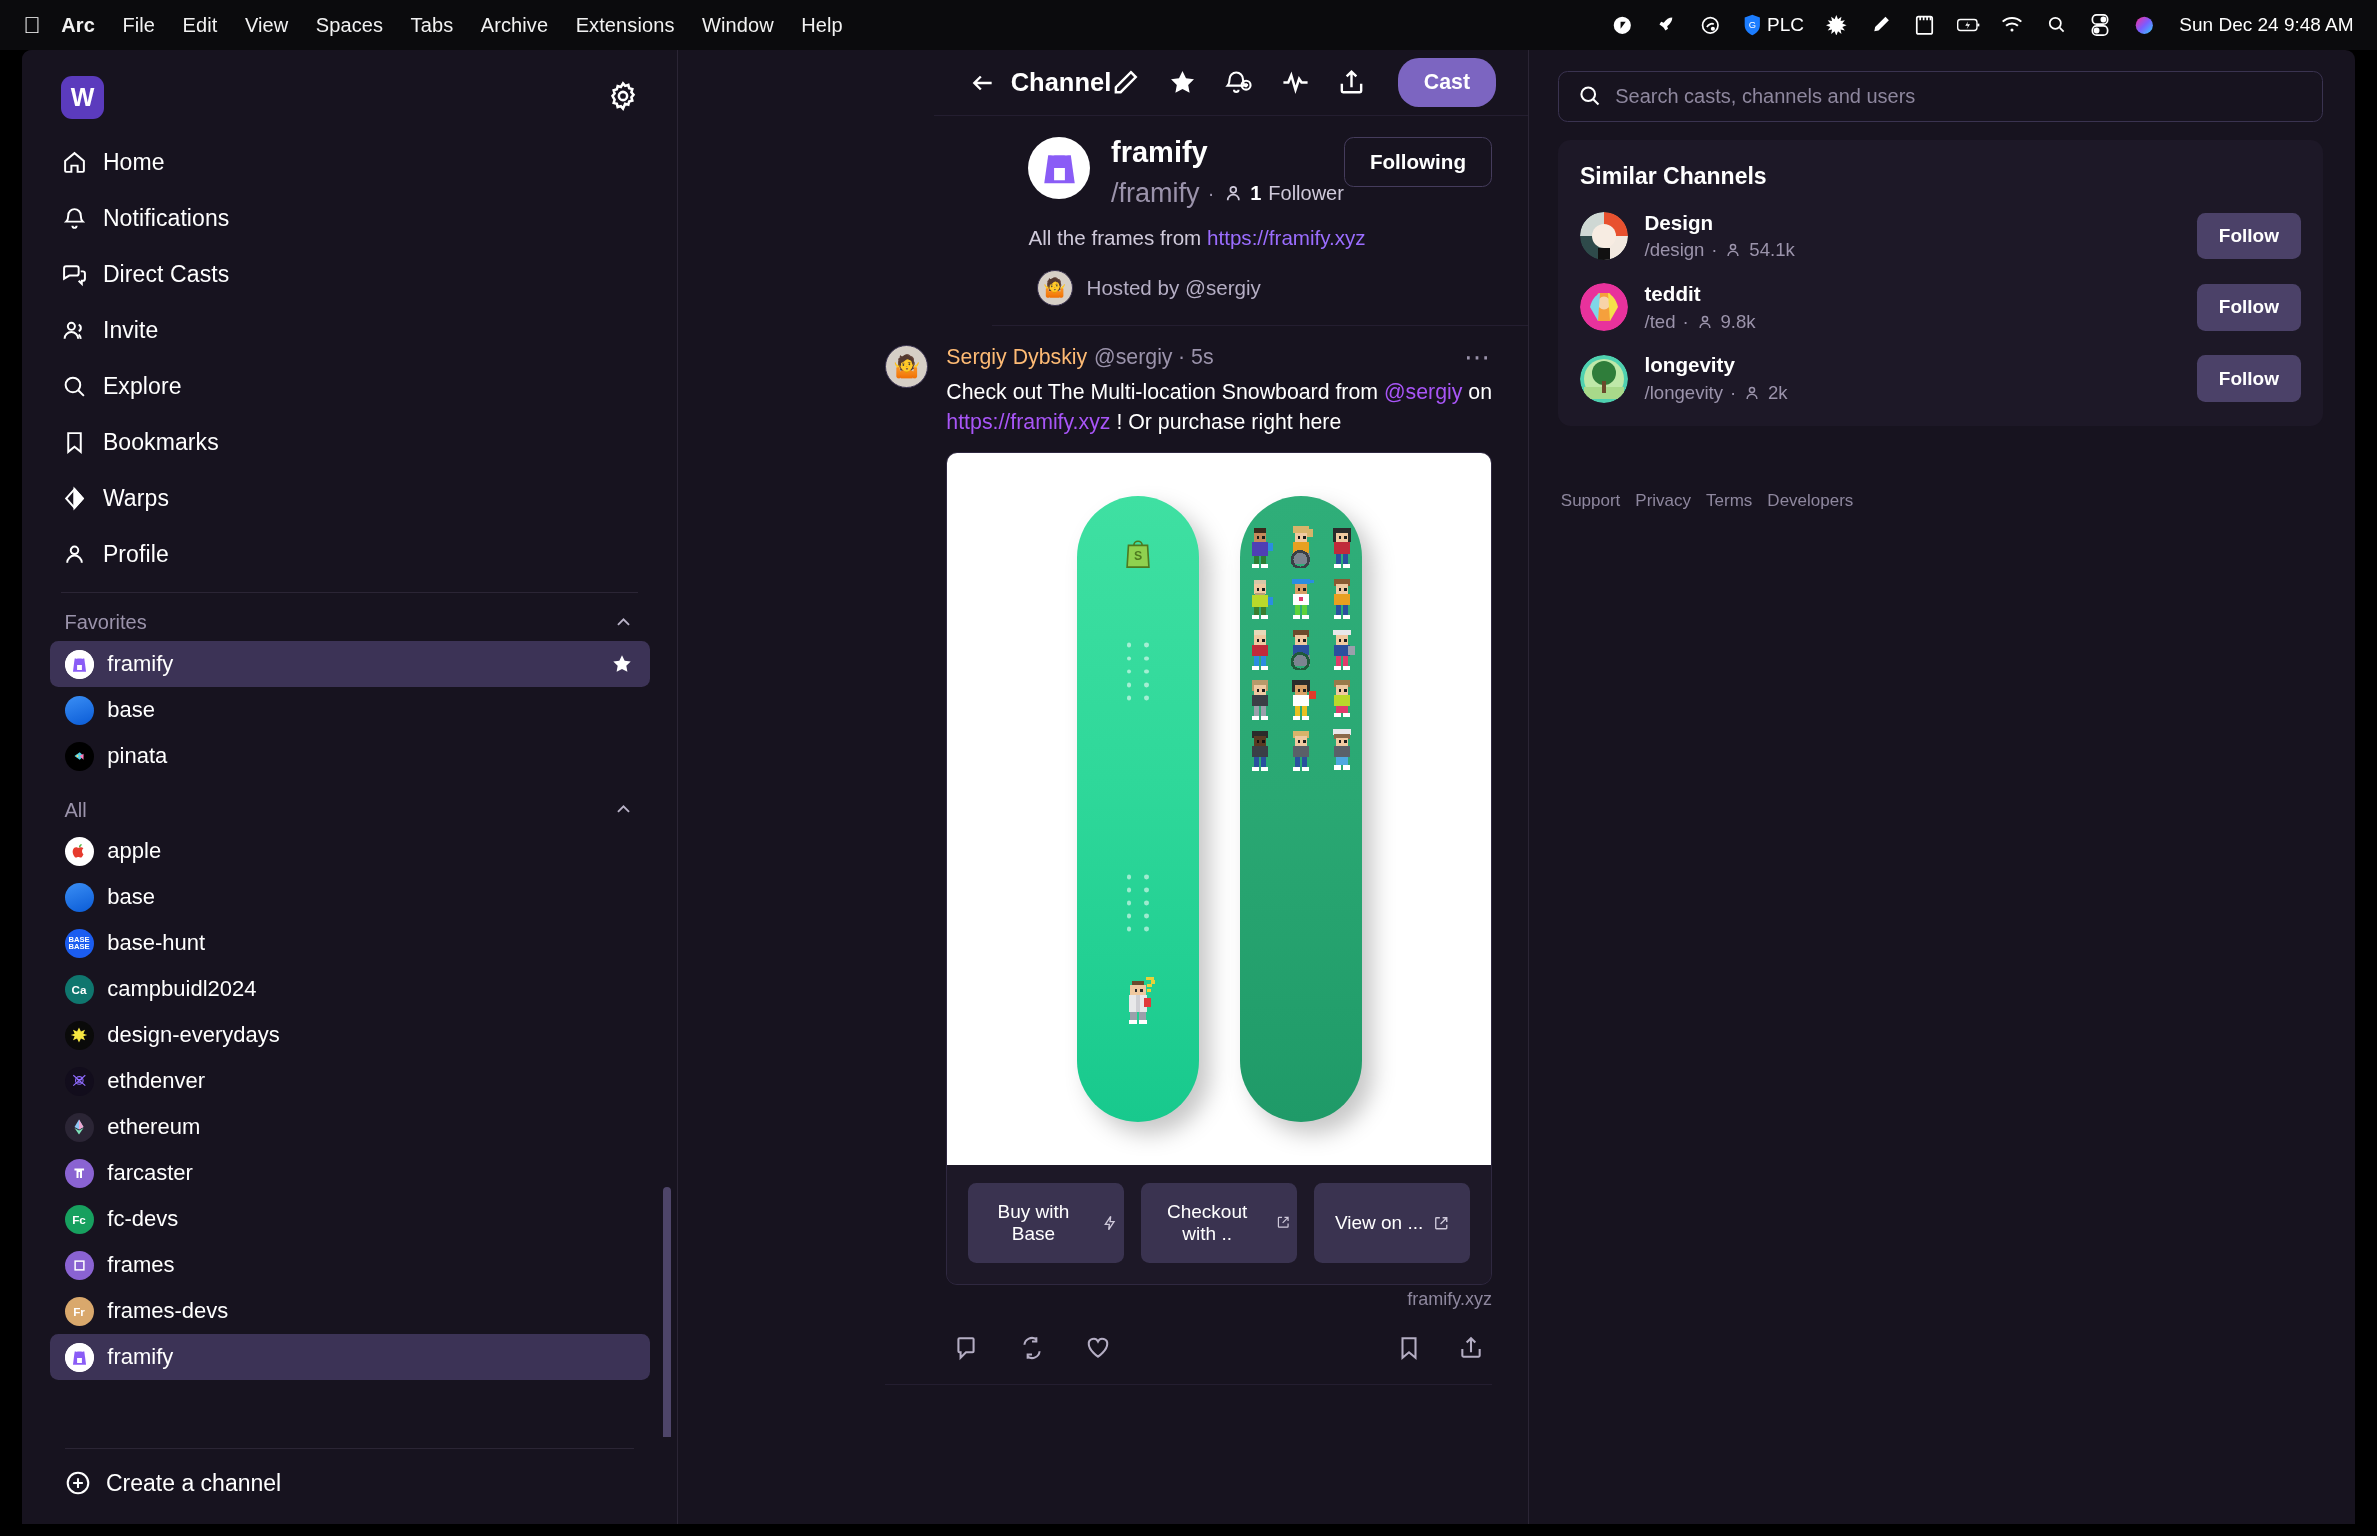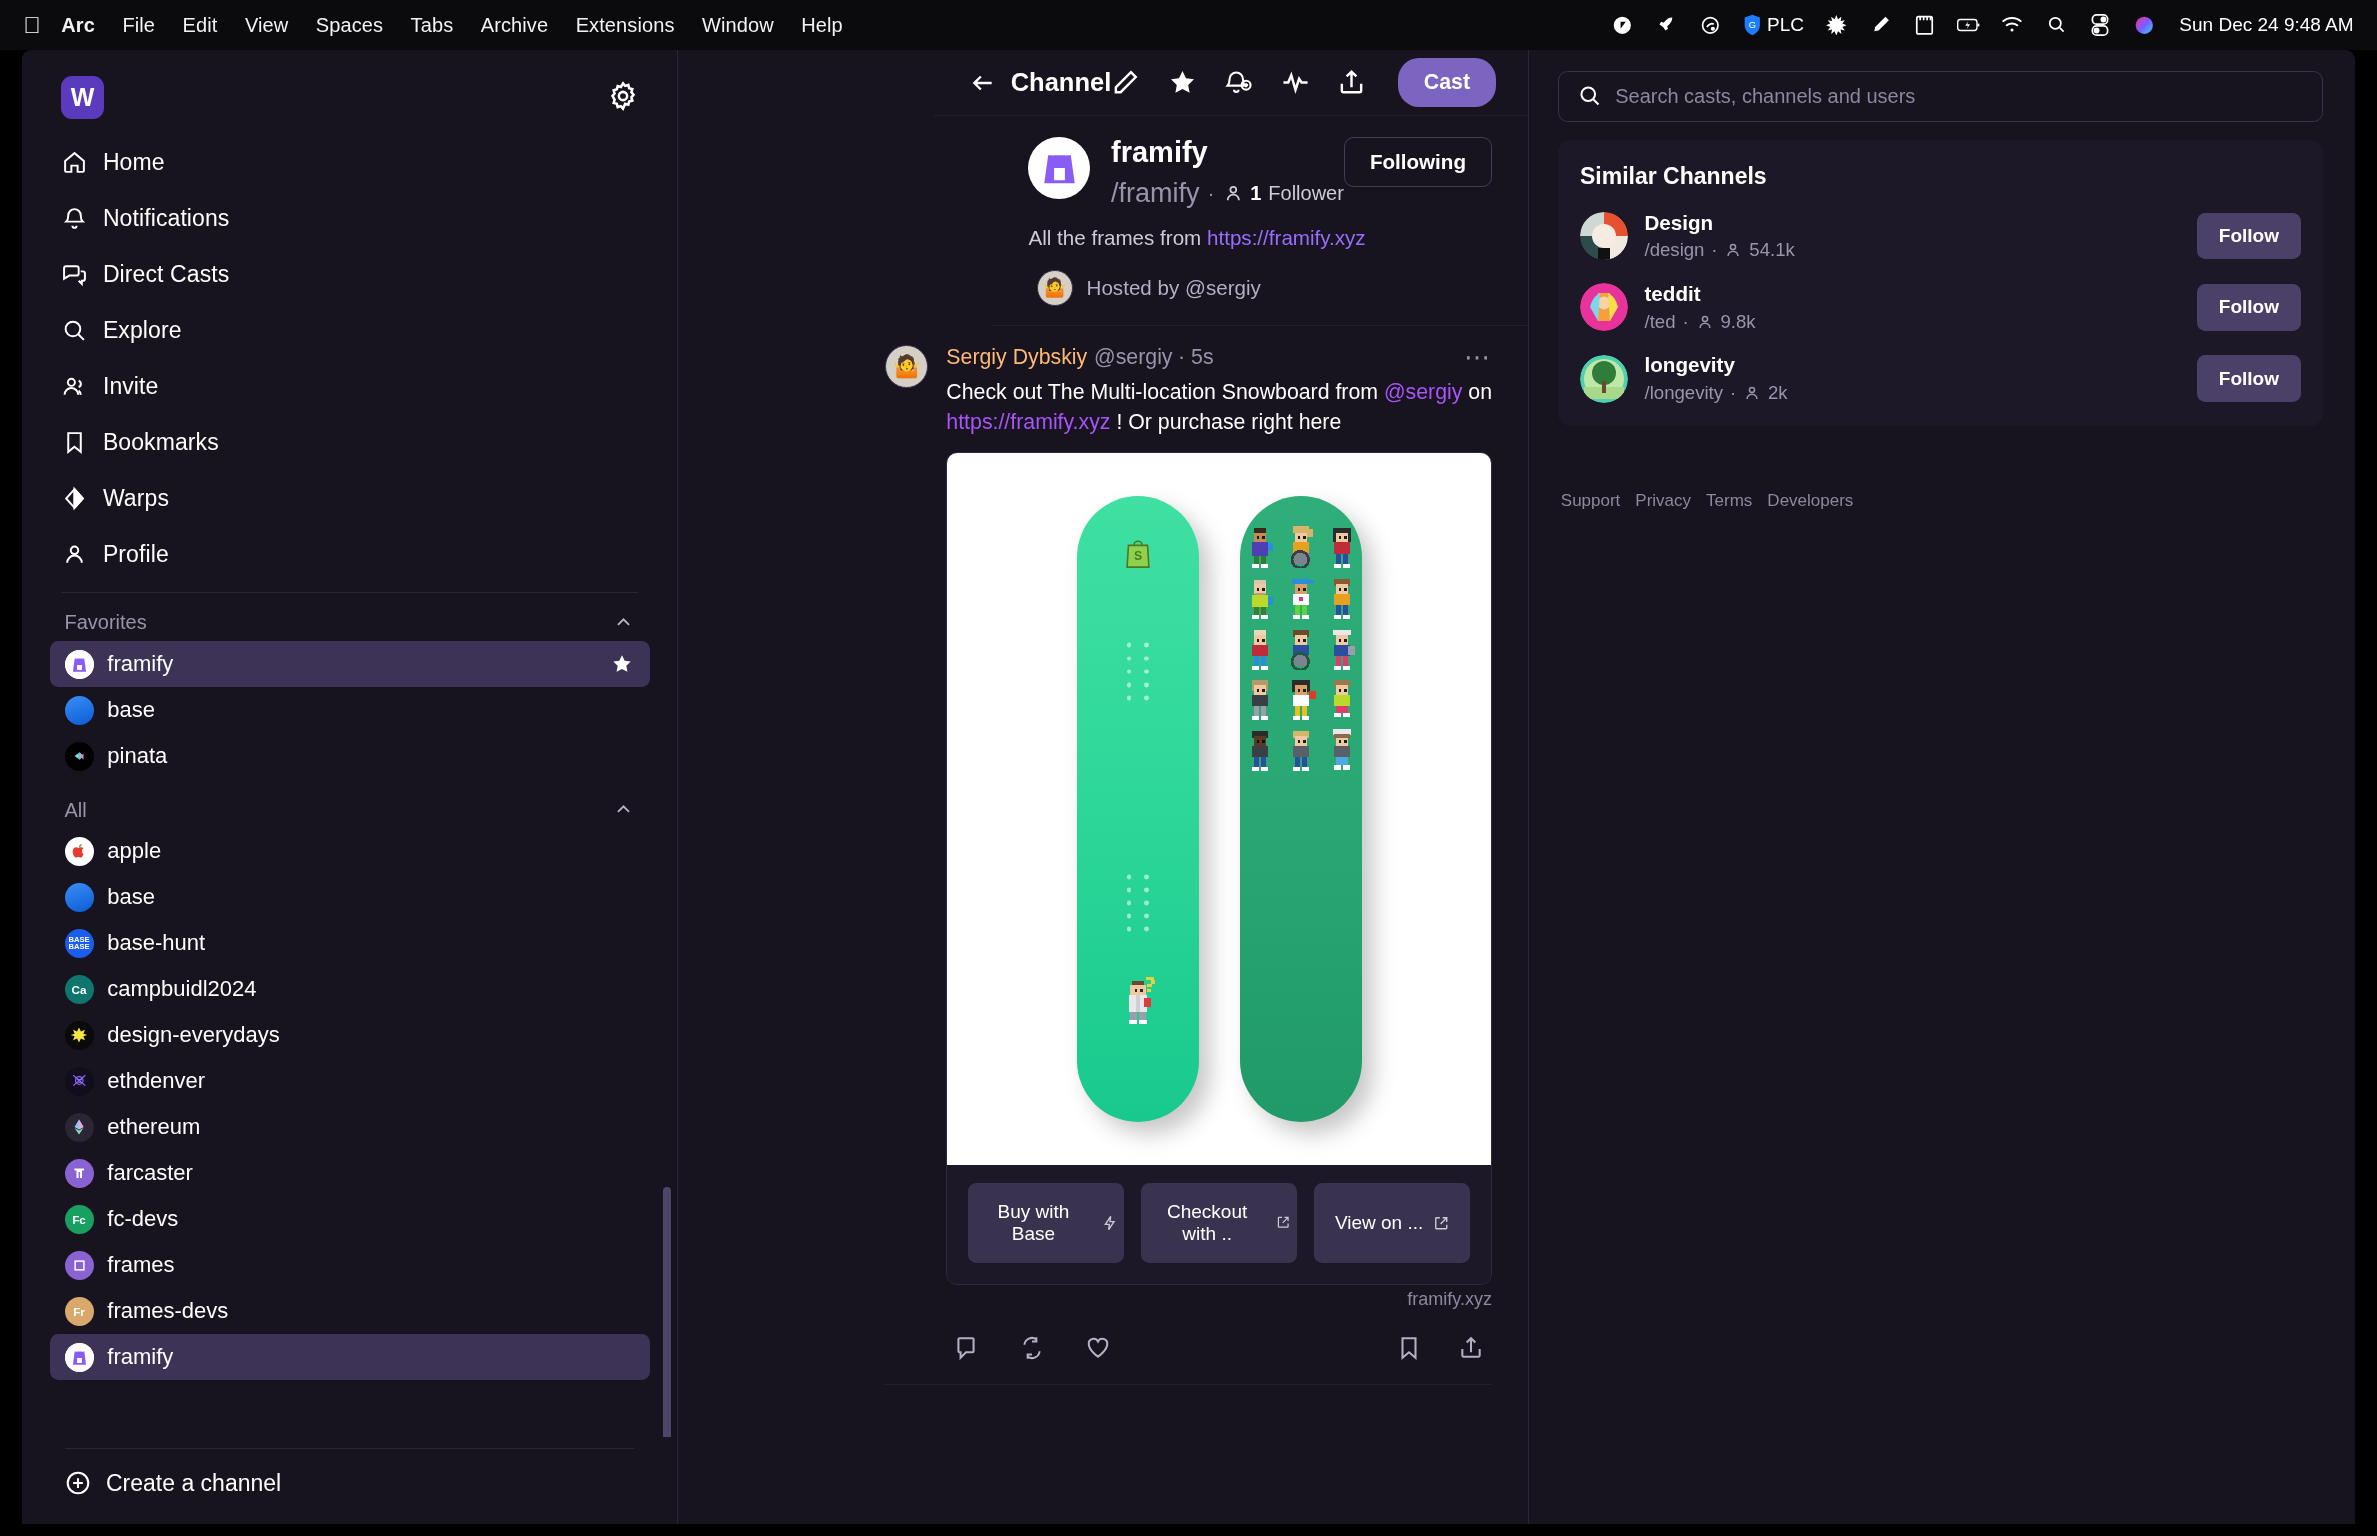--- a/index.html
+++ b/index.html
@@ -398,35 +398,35 @@
           <svg width="25" height="25" viewBox="0 0 24 24" fill="none" stroke="#fff" stroke-width="1.9">
               <path d="M2 6a2 2 0 012-2h10a2 2 0 012 2v5a2 2 0 01-2 2H7l-5 3z"></path>
               <path d="M18 9h2a2 2 0 012 2v5a2 2 0 01-2 2h-1v3l-3-3"></path>
             </svg>
         </span>
         <span class="nav-label">Direct Casts</span>
       </div>
       <div class="nav-item">
         <span class="nav-ic">
           <svg width="25" height="25" viewBox="0 0 24 24" fill="none" stroke="#fff" stroke-width="1.9">
-              <circle cx="10.5" cy="10.5" r="7"></circle>
-              <path d="M15.6 15.6L21 21"></path>
-            </svg>
-        </span>
-        <span class="nav-label">Explore</span>
+              <circle cx="9" cy="8" r="3.4"></circle>
+              <path d="M2.5 20a6.5 6.5 0 0113 0"></path>
+              <path d="M16 6.5a3.2 3.2 0 010 6M18 20a6 6 0 00-2-4.2"></path>
+            </svg>
+        </span>
+        <span class="nav-label">Invite</span>
       </div>
       <div class="nav-item">
         <span class="nav-ic">
           <svg width="25" height="25" viewBox="0 0 24 24" fill="none" stroke="#fff" stroke-width="1.9">
-              <circle cx="9" cy="8" r="3.4"></circle>
-              <path d="M2.5 20a6.5 6.5 0 0113 0"></path>
-              <path d="M16 6.5a3.2 3.2 0 010 6M18 20a6 6 0 00-2-4.2"></path>
-            </svg>
-        </span>
-        <span class="nav-label">Invite</span>
+              <circle cx="10.5" cy="10.5" r="7"></circle>
+              <path d="M15.6 15.6L21 21"></path>
+            </svg>
+        </span>
+        <span class="nav-label">Explore</span>
       </div>
       <div class="nav-item">
         <span class="nav-ic">
           <svg width="25" height="25" viewBox="0 0 24 24" fill="none" stroke="#fff" stroke-width="1.9">
               <path d="M6 3h12v18l-6-5-6 5z"></path>
             </svg>
         </span>
         <span class="nav-label">Bookmarks</span>
       </div>
       <div class="nav-item">

